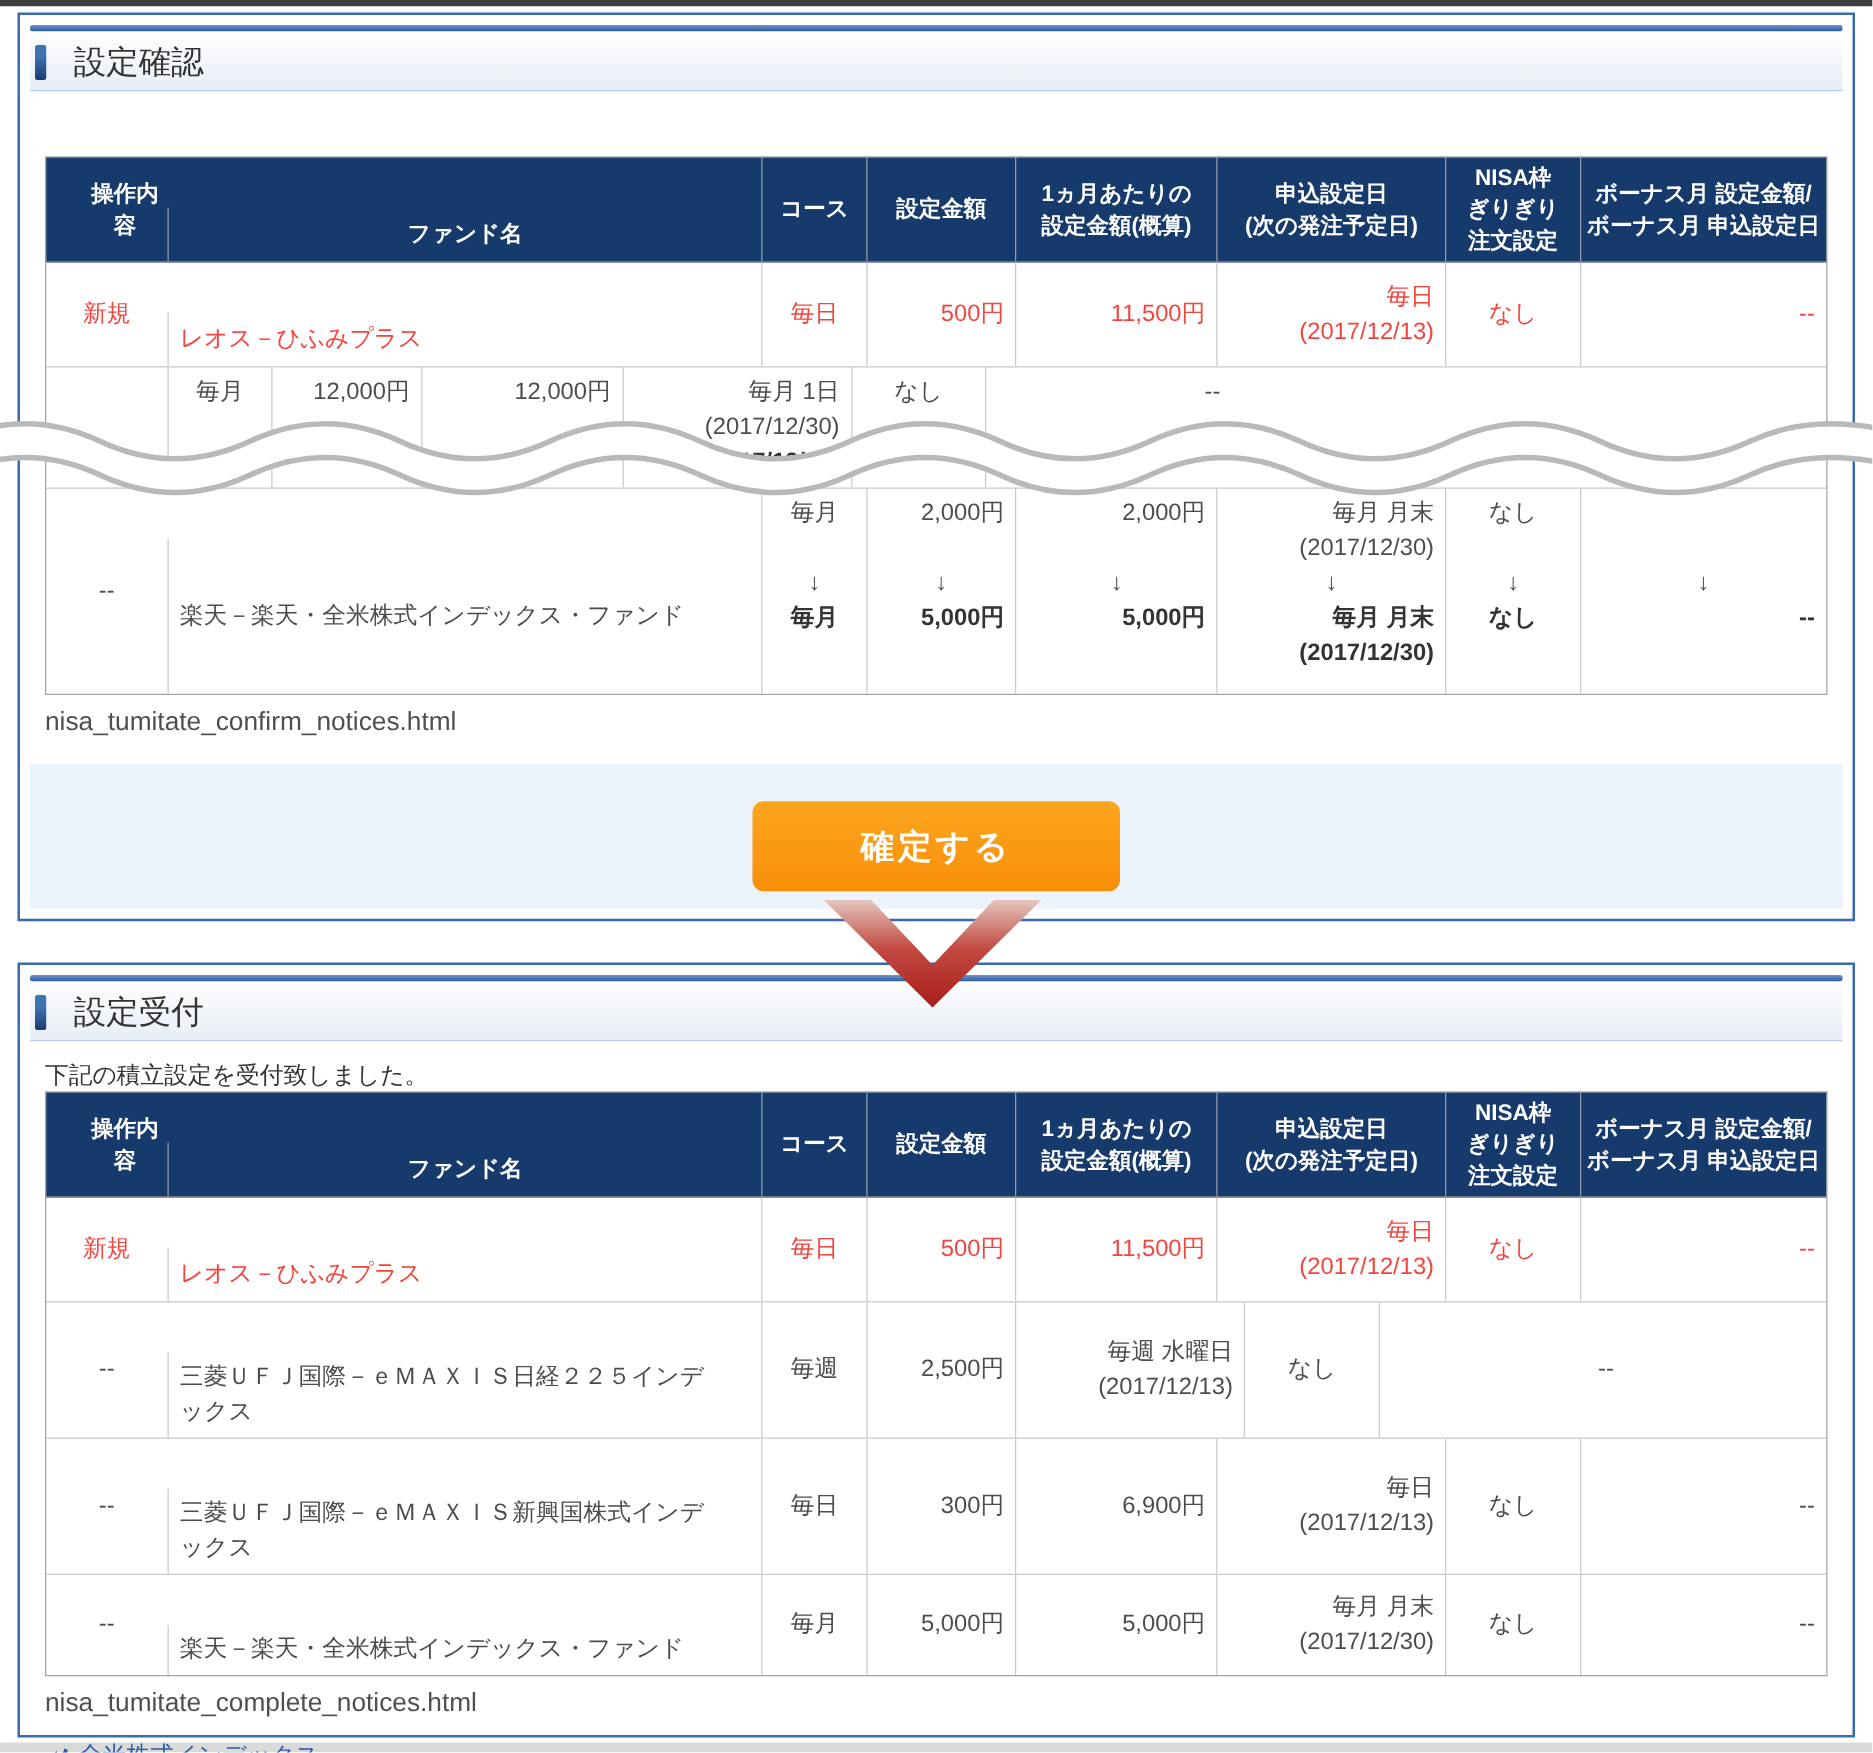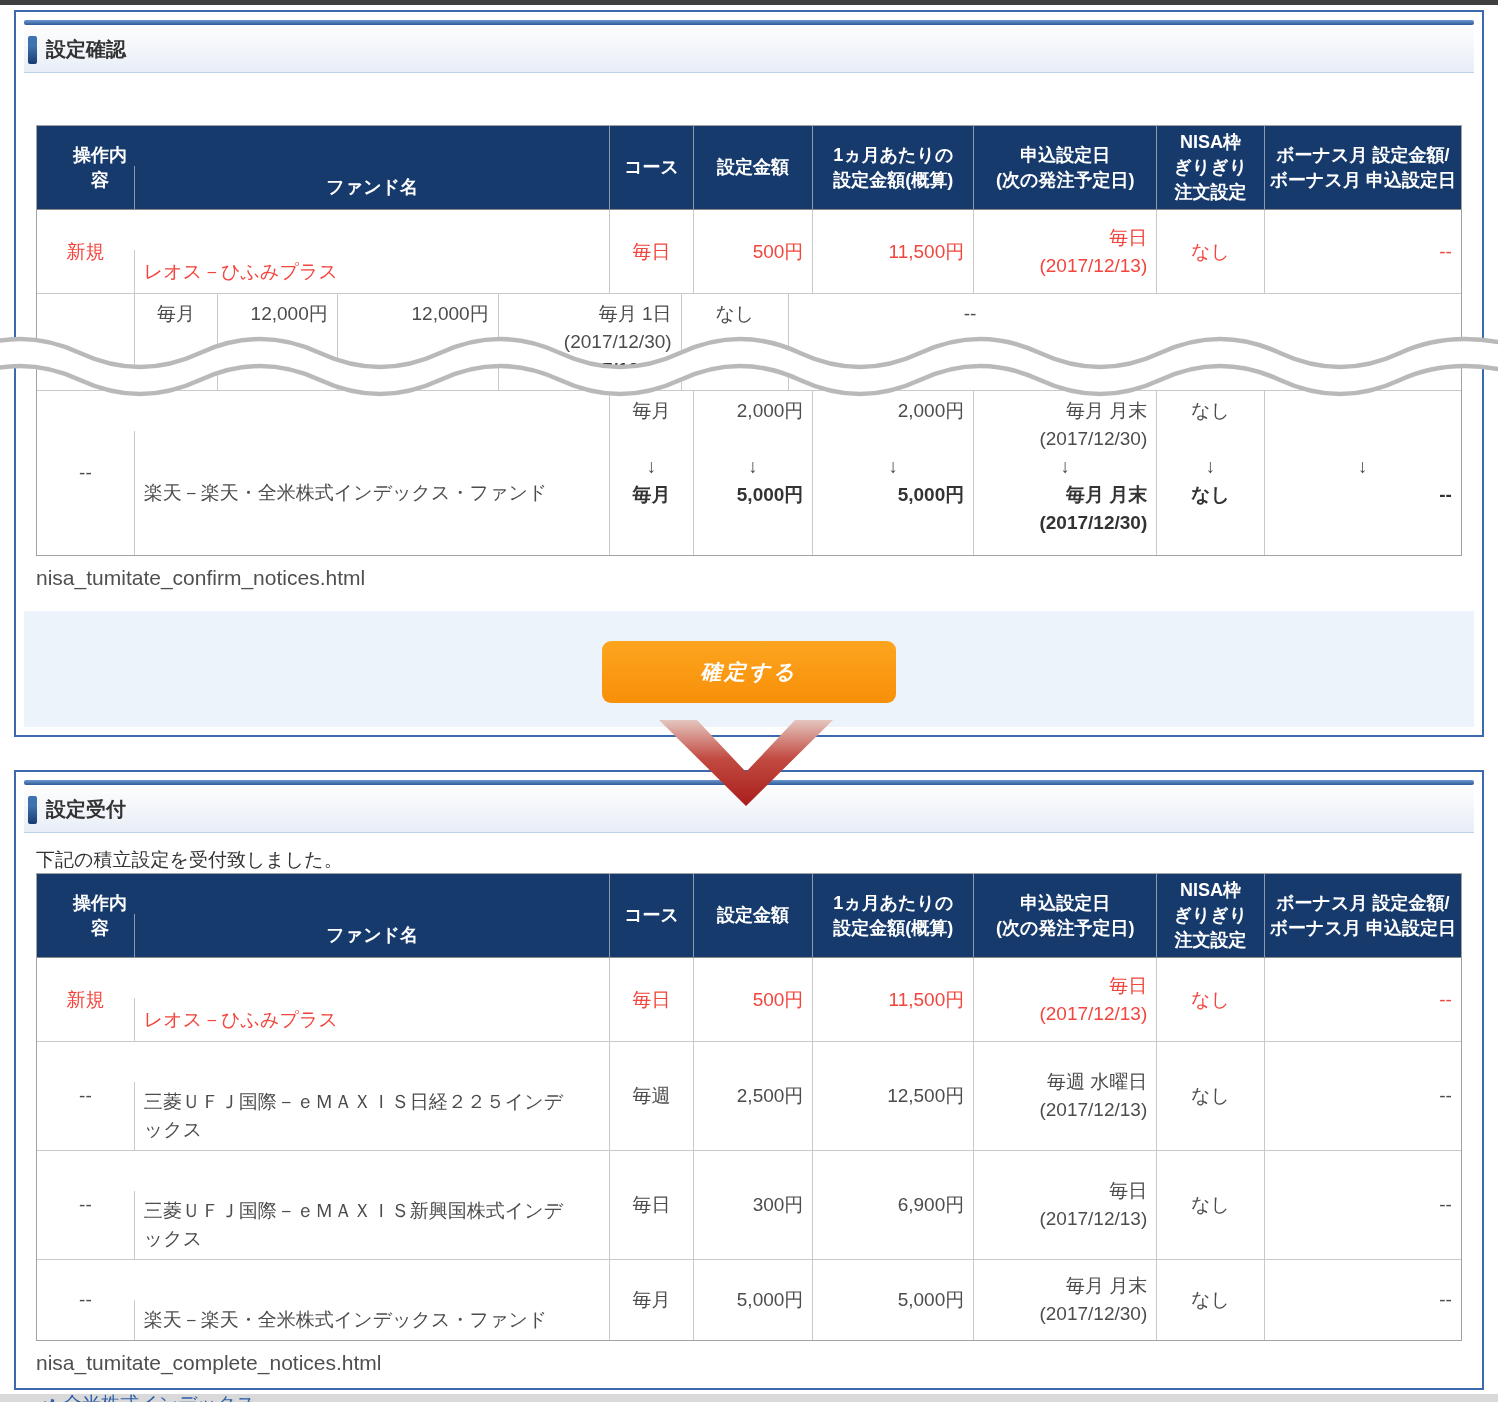--- a/index.html
+++ b/index.html
@@ -35,22 +35,22 @@
     display: flex; align-items: center;
     background: linear-gradient(to bottom, #fdfdfe, #e8eef7);
     border-bottom: 1px solid #bcd0e8;
     padding-left: 4px;
   }
   .title-bar {
     width: 9px; height: 28px; border-radius: 2px;
     background: linear-gradient(to bottom, #3f72b0 35%, #1a3b70);
   }
   .panel-title {
-    margin-left: 9px;
-    font-size: 20px; font-weight: bold; color: #333;
+    margin-left: 22px;
+    font-size: 26px; font-weight: normal; color: #333;
   }
   .panel-body { padding: 0 12px; }
 
   .accept-message { font-size: 19px; color: #333; margin: 14px 0 0 0; }
 
   
   .ui-table {
     border: 1px solid #a2a2a2;
     margin-top: 52px;
     background: #fff;
@@ -101,28 +101,27 @@
   .filename { font-size: 21px; color: #4f4f4f; margin: 10px 0 0 0; }
 
   
   .footer-strip {
     position: absolute; left: 8px; right: 8px; bottom: 8px;
     height: 116px; background: #edf3fb;
     display: flex; justify-content: center; align-items: flex-start;
   }
   .confirm-btn {
     margin-top: 30px;
-    width: 294px; height: 62px;
+    width: 294px; height: 72px;
     border: none; border-radius: 9px;
     background: linear-gradient(to bottom, #fda51f, #f88f08);
-    color: #fff; font-size: 21px; font-weight: bold;
+    color: #fff; font-size: 27px; font-weight: bold;
     letter-spacing: 3px;
     font-family: "Liberation Sans", "DejaVu Sans", sans-serif;
     cursor: pointer;
-    font-style: italic;
   }
 
   
   .down-arrow { position: absolute; left: 655px; top: 718px; z-index: 20; }
   .wave-overlay { position: absolute; left: 0; top: 328px; z-index: 10; }
 
   .back-link-row { margin: 16px 0 0 2px; display: flex; align-items: center; }
   .back-link {
     display: flex; align-items: center; gap: 6px;
     color: #2a5da8; font-size: 19px; text-decoration: underline;
@@ -322,23 +321,20 @@
             <div class="tl">--</div>
           </div>
           <div class="t-cell col-1"><div class="tl">三菱ＵＦＪ国際－ｅＭＡＸＩＳ日経２２５インデ
 ックス</div></div>
           <div class="t-cell col-2">
             <div class="tl">毎週</div>
           </div>
           <div class="t-cell col-3">
             <div class="tl">2,500円</div>
           </div>
-          <div class="t-cell col-4">
-            <div class="tl">12,500円</div>
-          </div>
           <div class="t-cell col-5">
             <div class="tl">毎週 水曜日</div>
             <div class="tl">(2017/12/13)</div>
           </div>
           <div class="t-cell col-6">
             <div class="tl">なし</div>
           </div>
           <div class="t-cell col-7">
             <div class="tl">--</div>
           </div>

